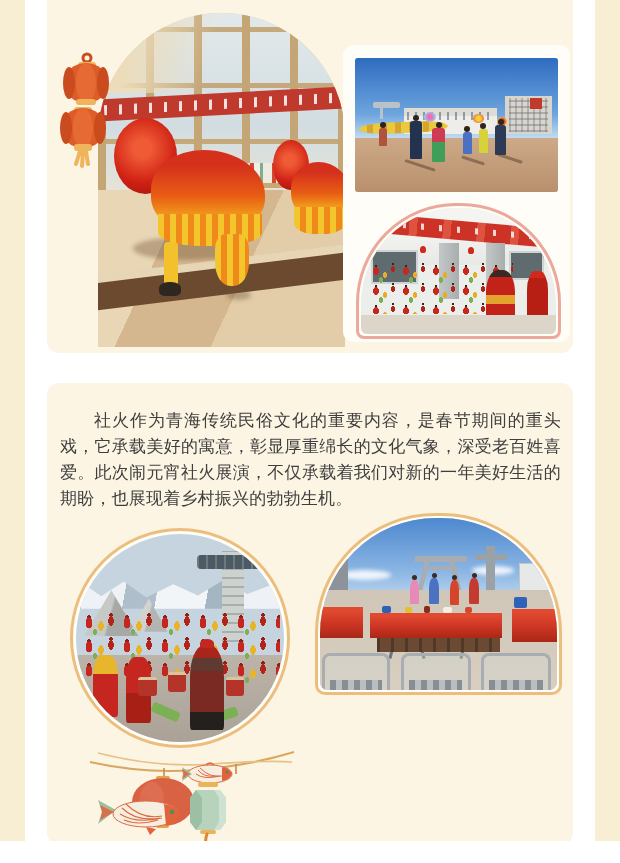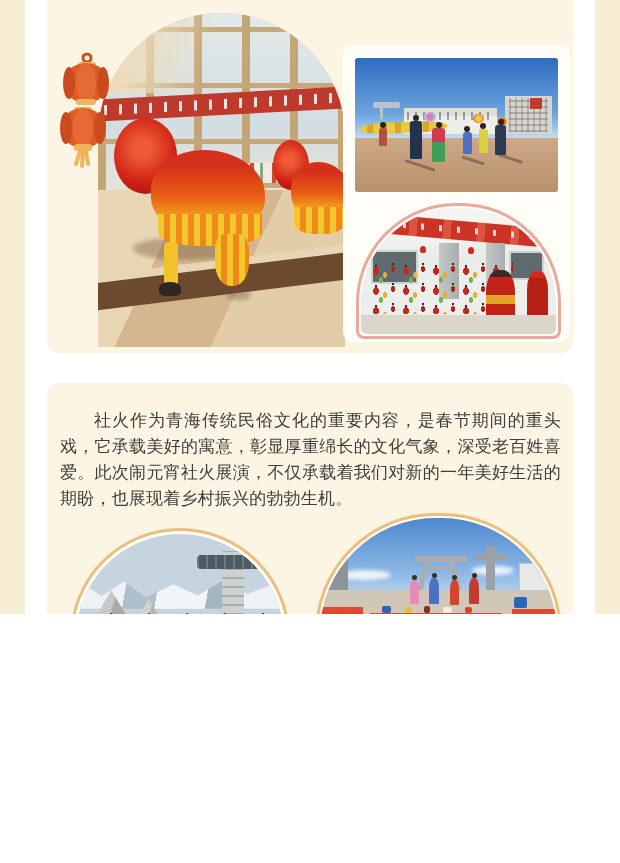--- a/index.html
+++ b/index.html
@@ -1,17 +1,17 @@
 <!DOCTYPE html>
 <html><head>
 <meta charset="utf-8">
 <style>
   html,body{margin:0;padding:0;}
   body{font-family:"Liberation Sans","DejaVu Sans",sans-serif;}
-  .canvas{position:relative;width:620px;height:614px;background:#f8eed3;overflow:hidden;}
+  .canvas{position:relative;width:620px;height:841px;background:#f8eed3;overflow:hidden;}
 
   
   .white-frame{position:absolute;left:25px;top:0;width:570px;height:855px;background:#ffffff;border-radius:0 0 12px 12px;}
   .panel{position:absolute;background:#fcf5e4;}
   .panel-top{left:47px;top:0;width:526px;height:353px;border-radius:0 0 12px 12px;}
   .panel-main{left:47px;top:383px;width:526px;height:462px;border-radius:12px;}
 
   
   .photo1{position:absolute;left:98px;top:13px;width:247px;height:334px;border-radius:124px 124px 0 0;overflow:hidden;background:#d9c49e;}
   .p1-windows{position:absolute;left:0;top:0;width:100%;height:56%;

